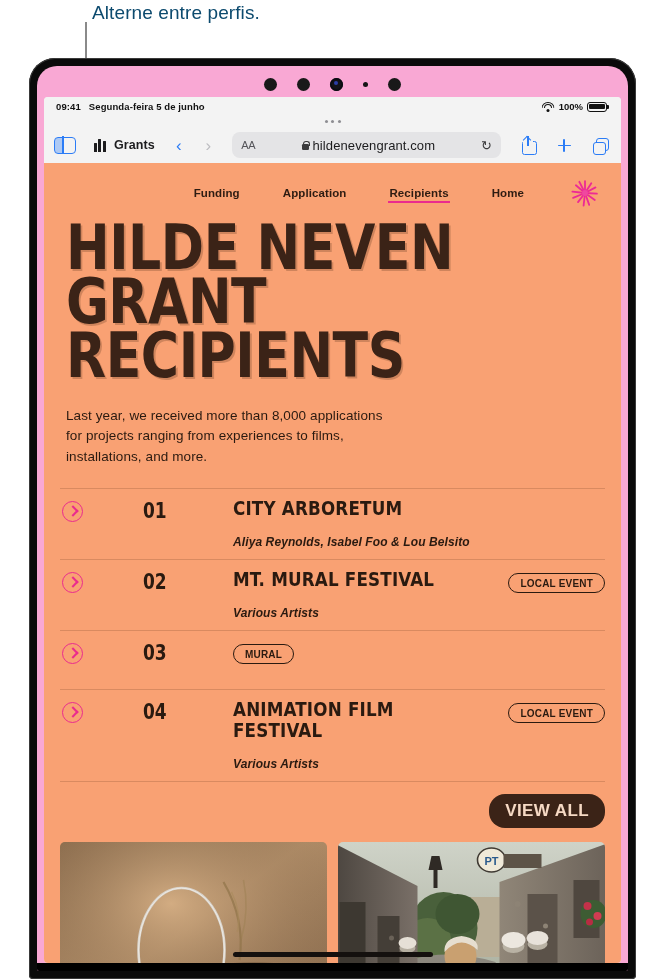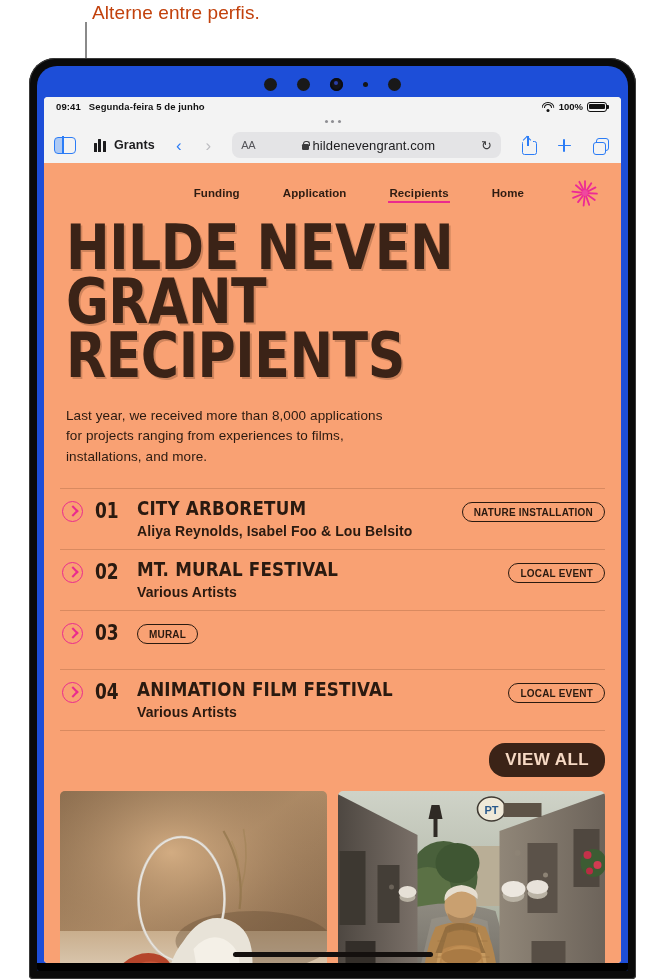--- a/index.html
+++ b/index.html
@@ -7,40 +7,40 @@
     width: 665px; height: 979px;
     background: #ffffff;
     font-family: "Liberation Sans", sans-serif;
     overflow: hidden;
   }
   #root { position: relative; width: 665px; height: 979px; background:#fff; }
 
   
   .callout-text {
     position: absolute; left: 92px; top: 2px;
-    font-size: 19px; color: #c2410c; letter-spacing: .1px;
+    font-size: 19px; color: #0c4a6e; letter-spacing: .1px;
     white-space: nowrap;
   }
   .callout-line {
     position: absolute; left: 85px; top: 22px;
     width: 2px; height: 104px; background: #8a8a8a;
   }
 
   
   .device {
     position: absolute; left: 29px; top: 58px;
     width: 607px; height: 921px;
     background: #0a0a0a;
     border-radius: 26px 26px 4px 4px;
     padding: 8px;
     box-shadow: inset 0 0 0 1px #3a3a3a;
   }
   .bezel-inner {
     position: relative; width: 591px; height: 905px;
-    background: #1d4ed8; border-radius: 20px 20px 2px 2px;
+    background: #f9a8d4; border-radius: 20px 20px 2px 2px;
     overflow: hidden;
   }
   .sensors {
     position: absolute; top: 7px; left: 0; width: 100%;
     height: 22px; display: flex; align-items: center;
     justify-content: center; gap: 20px;
   }
   .sensor { width: 13px; height: 13px; border-radius: 50%; background: #191919; }
   .sensor.cam { background: #131319; box-shadow: inset 0 0 0 2px #0c0c12; position: relative; }
   .sensor.cam::after {
@@ -150,36 +150,36 @@
     font-size: 63px; line-height: .86; font-weight:bold; color:#3b2317;
     letter-spacing:-.5px; transform: scaleX(.92); transform-origin: left center;
     text-shadow: 2px 2px 0 rgba(60,30,15,.22);
   }
   .hero p { margin-top: 22px; font-size:13.5px; line-height:1.55; color:#2a1a10;
     font-weight:500; max-width:320px; letter-spacing:.1px; }
 
   
   .list { margin: 20px 16px 0 16px; }
   .row { display:flex; align-items:flex-start; padding: 9px 0 10px 0;
-    border-top: 1.2px solid #d98a60; position:relative; min-height:59px; }
+    border-top: 1.2px solid #d98a60; position:relative; min-height:59px;gap:48px; }
   .row:last-of-type { border-bottom: 1.2px solid #d98a60; }
   .bullet { width:21px; height:21px; border-radius:50%; border:1.8px solid #ea2b8e;
     flex:none; margin: 3px 12px 0 2px; position:relative; }
   .bullet::after { content:""; position:absolute; left:6px; top:5px;
     width:6px; height:6px; border-right:2.4px solid #ea2b8e;
     border-top:2.4px solid #ea2b8e; transform:rotate(45deg); }
   .num { font-family:"Liberation Sans Narrow","DejaVu Sans Condensed","Liberation Sans",sans-serif;
     font-size:21px; font-weight:bold; color:#2a1a10; width:42px; flex:none;
     transform:scaleX(.9); transform-origin:left center; margin-top:1px; }
   .row-body { flex:1; min-width:0; }
   .row-title { font-family:"Liberation Sans Narrow","DejaVu Sans Condensed","Liberation Sans",sans-serif;
     font-size:20px; font-weight:bold; color:#2a1a10; letter-spacing:.2px;
     transform:scaleX(.93); transform-origin:left center; line-height:1.05; }
-  .row-sub { font-size:14px; font-weight:bold; color:#2a1a10; margin-top:4px;
-    letter-spacing:.1px; }
+  .row-sub { font-size:12px; font-weight:bold; color:#2a1a10; margin-top:16px;
+    letter-spacing:.1px;font-style:italic; }
   .tag { align-self:flex-start; margin-top:4px; flex:none;
     border:1.4px solid #2a1a10; border-radius:11px; padding: 3.5px 11px;
     font-size:10px; font-weight:bold; color:#2a1a10; letter-spacing:.2px;
     white-space:nowrap; }
 
   .viewall-wrap { display:flex; justify-content:flex-end; padding: 12px 16px 0 0; }
   .viewall { background:#3b2317; color:#f6d9c4; font-size:17px; font-weight:bold;
     letter-spacing:.4px; padding: 7px 16px; border-radius:16px; border:none; }
 
   
@@ -297,21 +297,20 @@
 
           <div class="list">
 
             <div class="row">
               <span class="bullet"></span>
               <span class="num">01</span>
               <span class="row-body">
                 <span class="row-title" style="display:block">CITY ARBORETUM</span>
                 <span class="row-sub" style="display:block">Aliya Reynolds, Isabel Foo &amp; Lou Belsito</span>
               </span>
-              <span class="tag">NATURE INSTALLATION</span>
             </div>
 
             <div class="row">
               <span class="bullet"></span>
               <span class="num">02</span>
               <span class="row-body">
                 <span class="row-title" style="display:block">MT. MURAL FESTIVAL</span>
                 <span class="row-sub" style="display:block">Various Artists</span>
               </span>
               <span class="tag">LOCAL EVENT</span>

